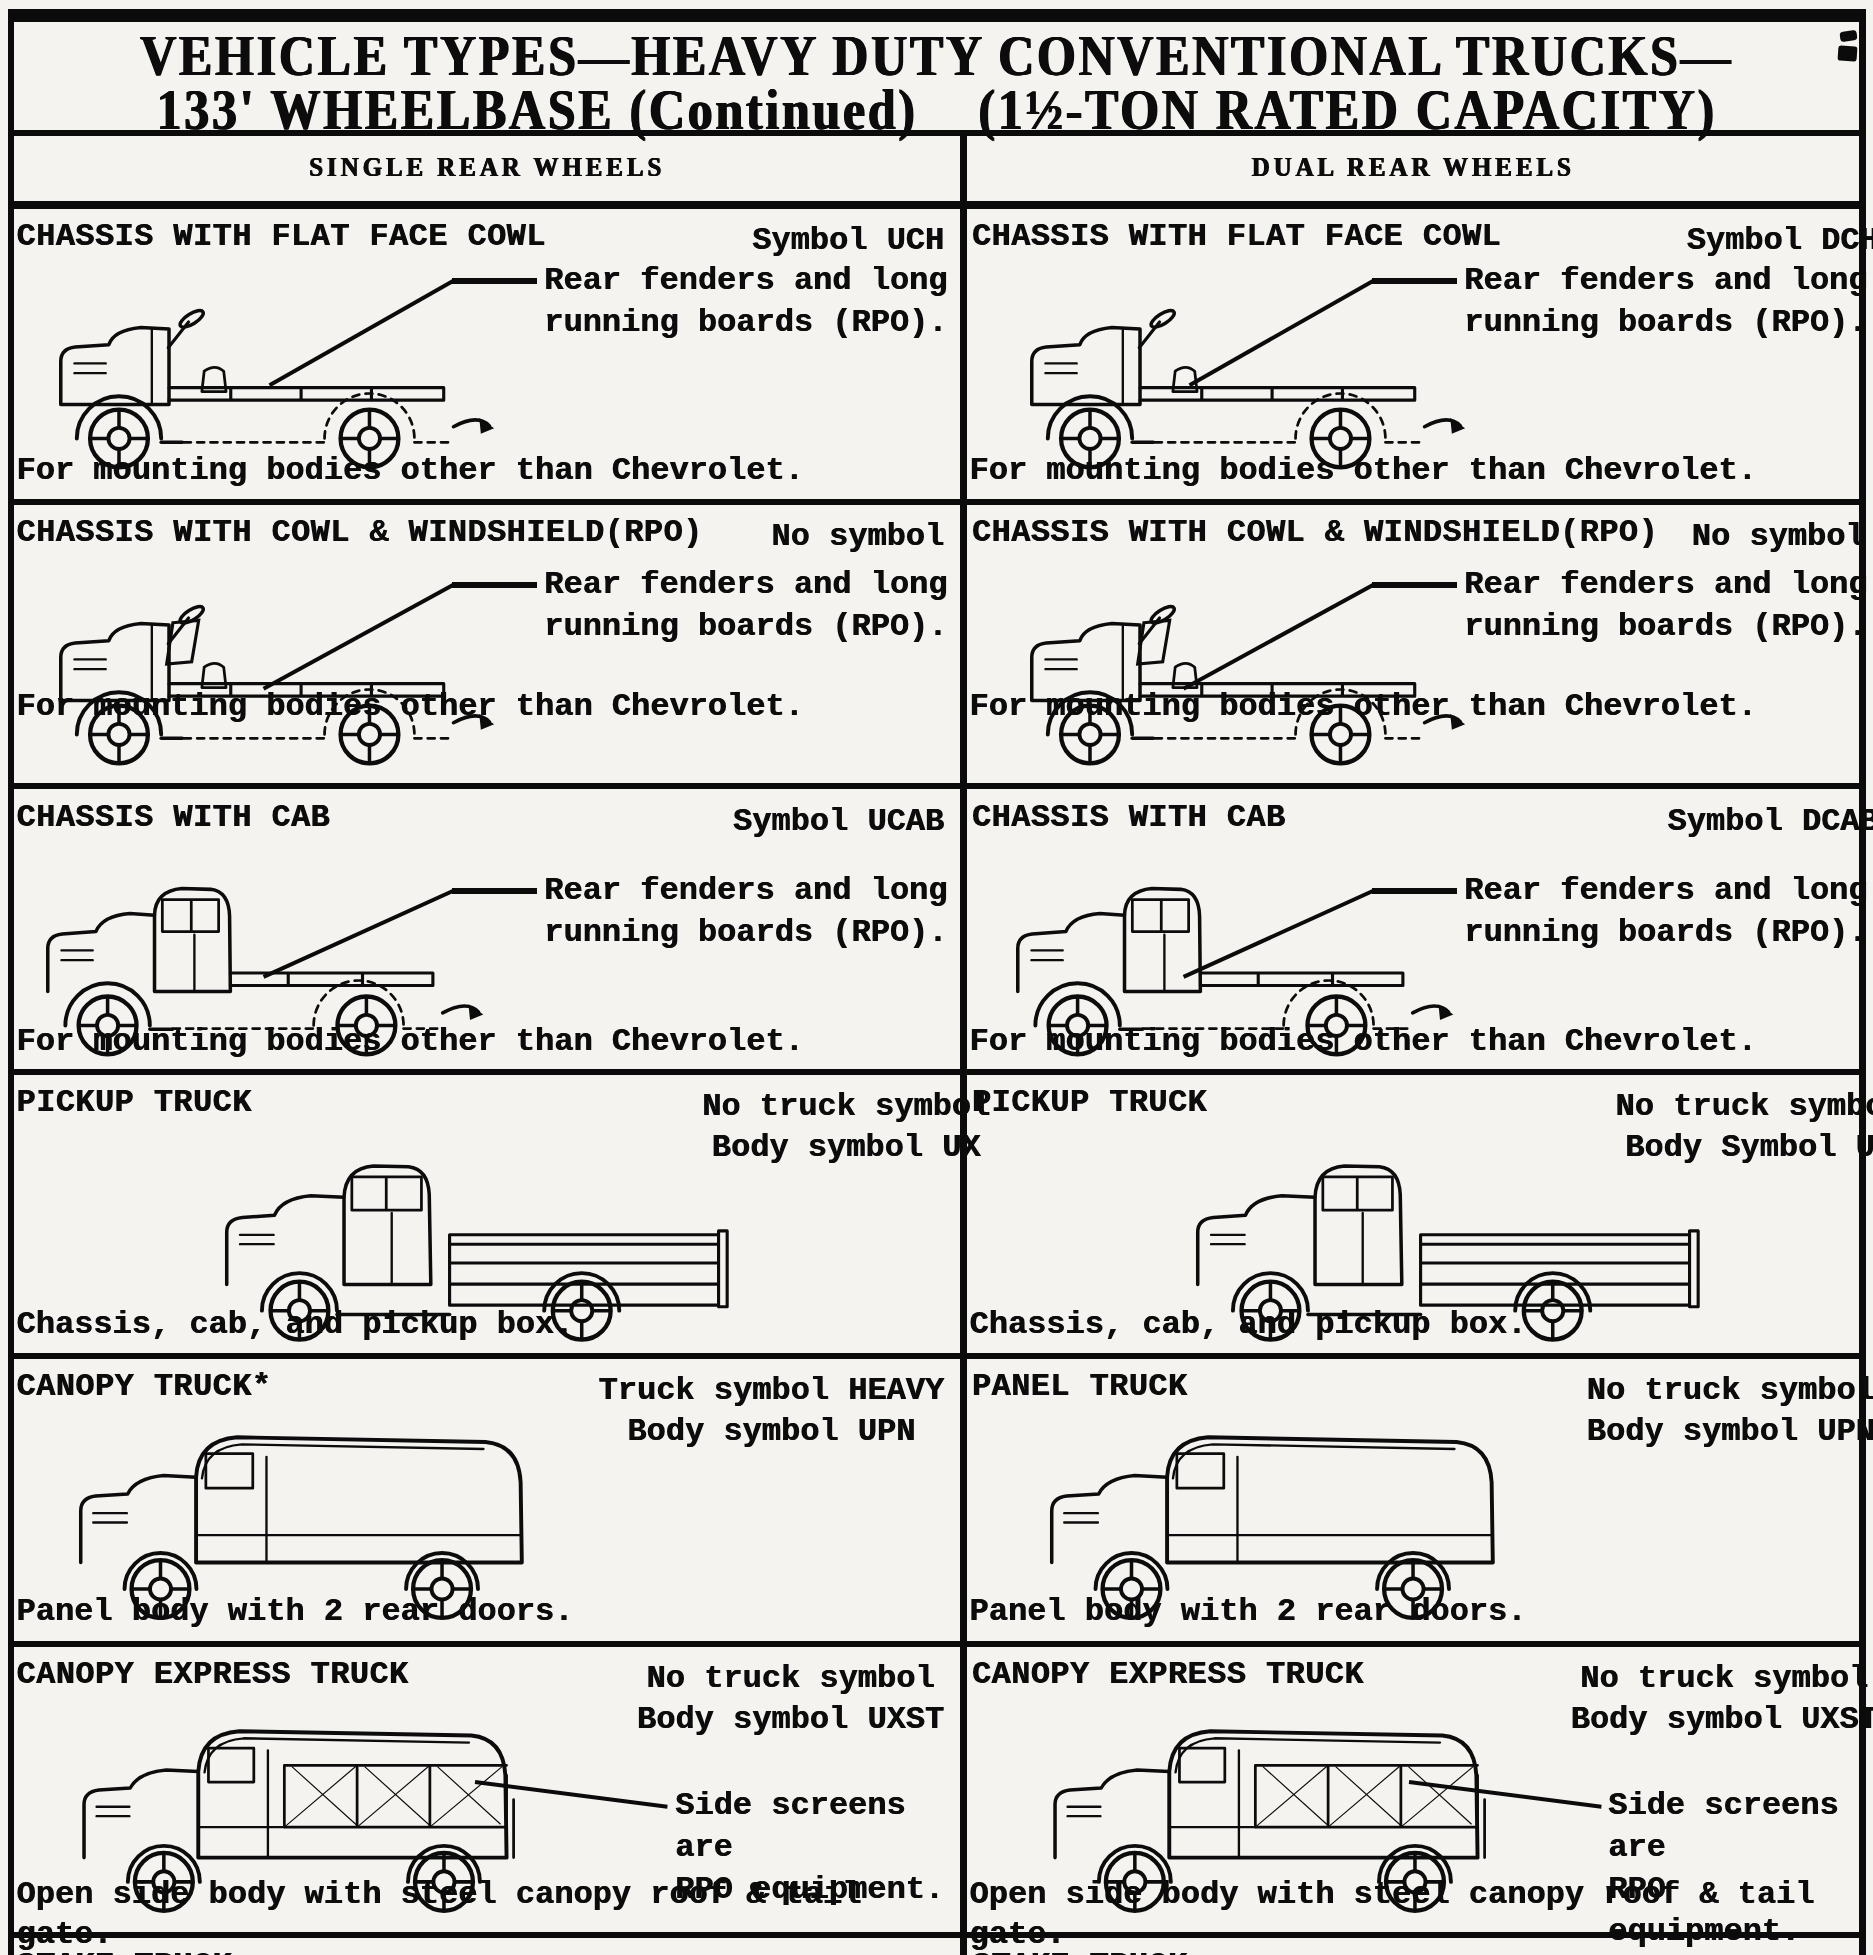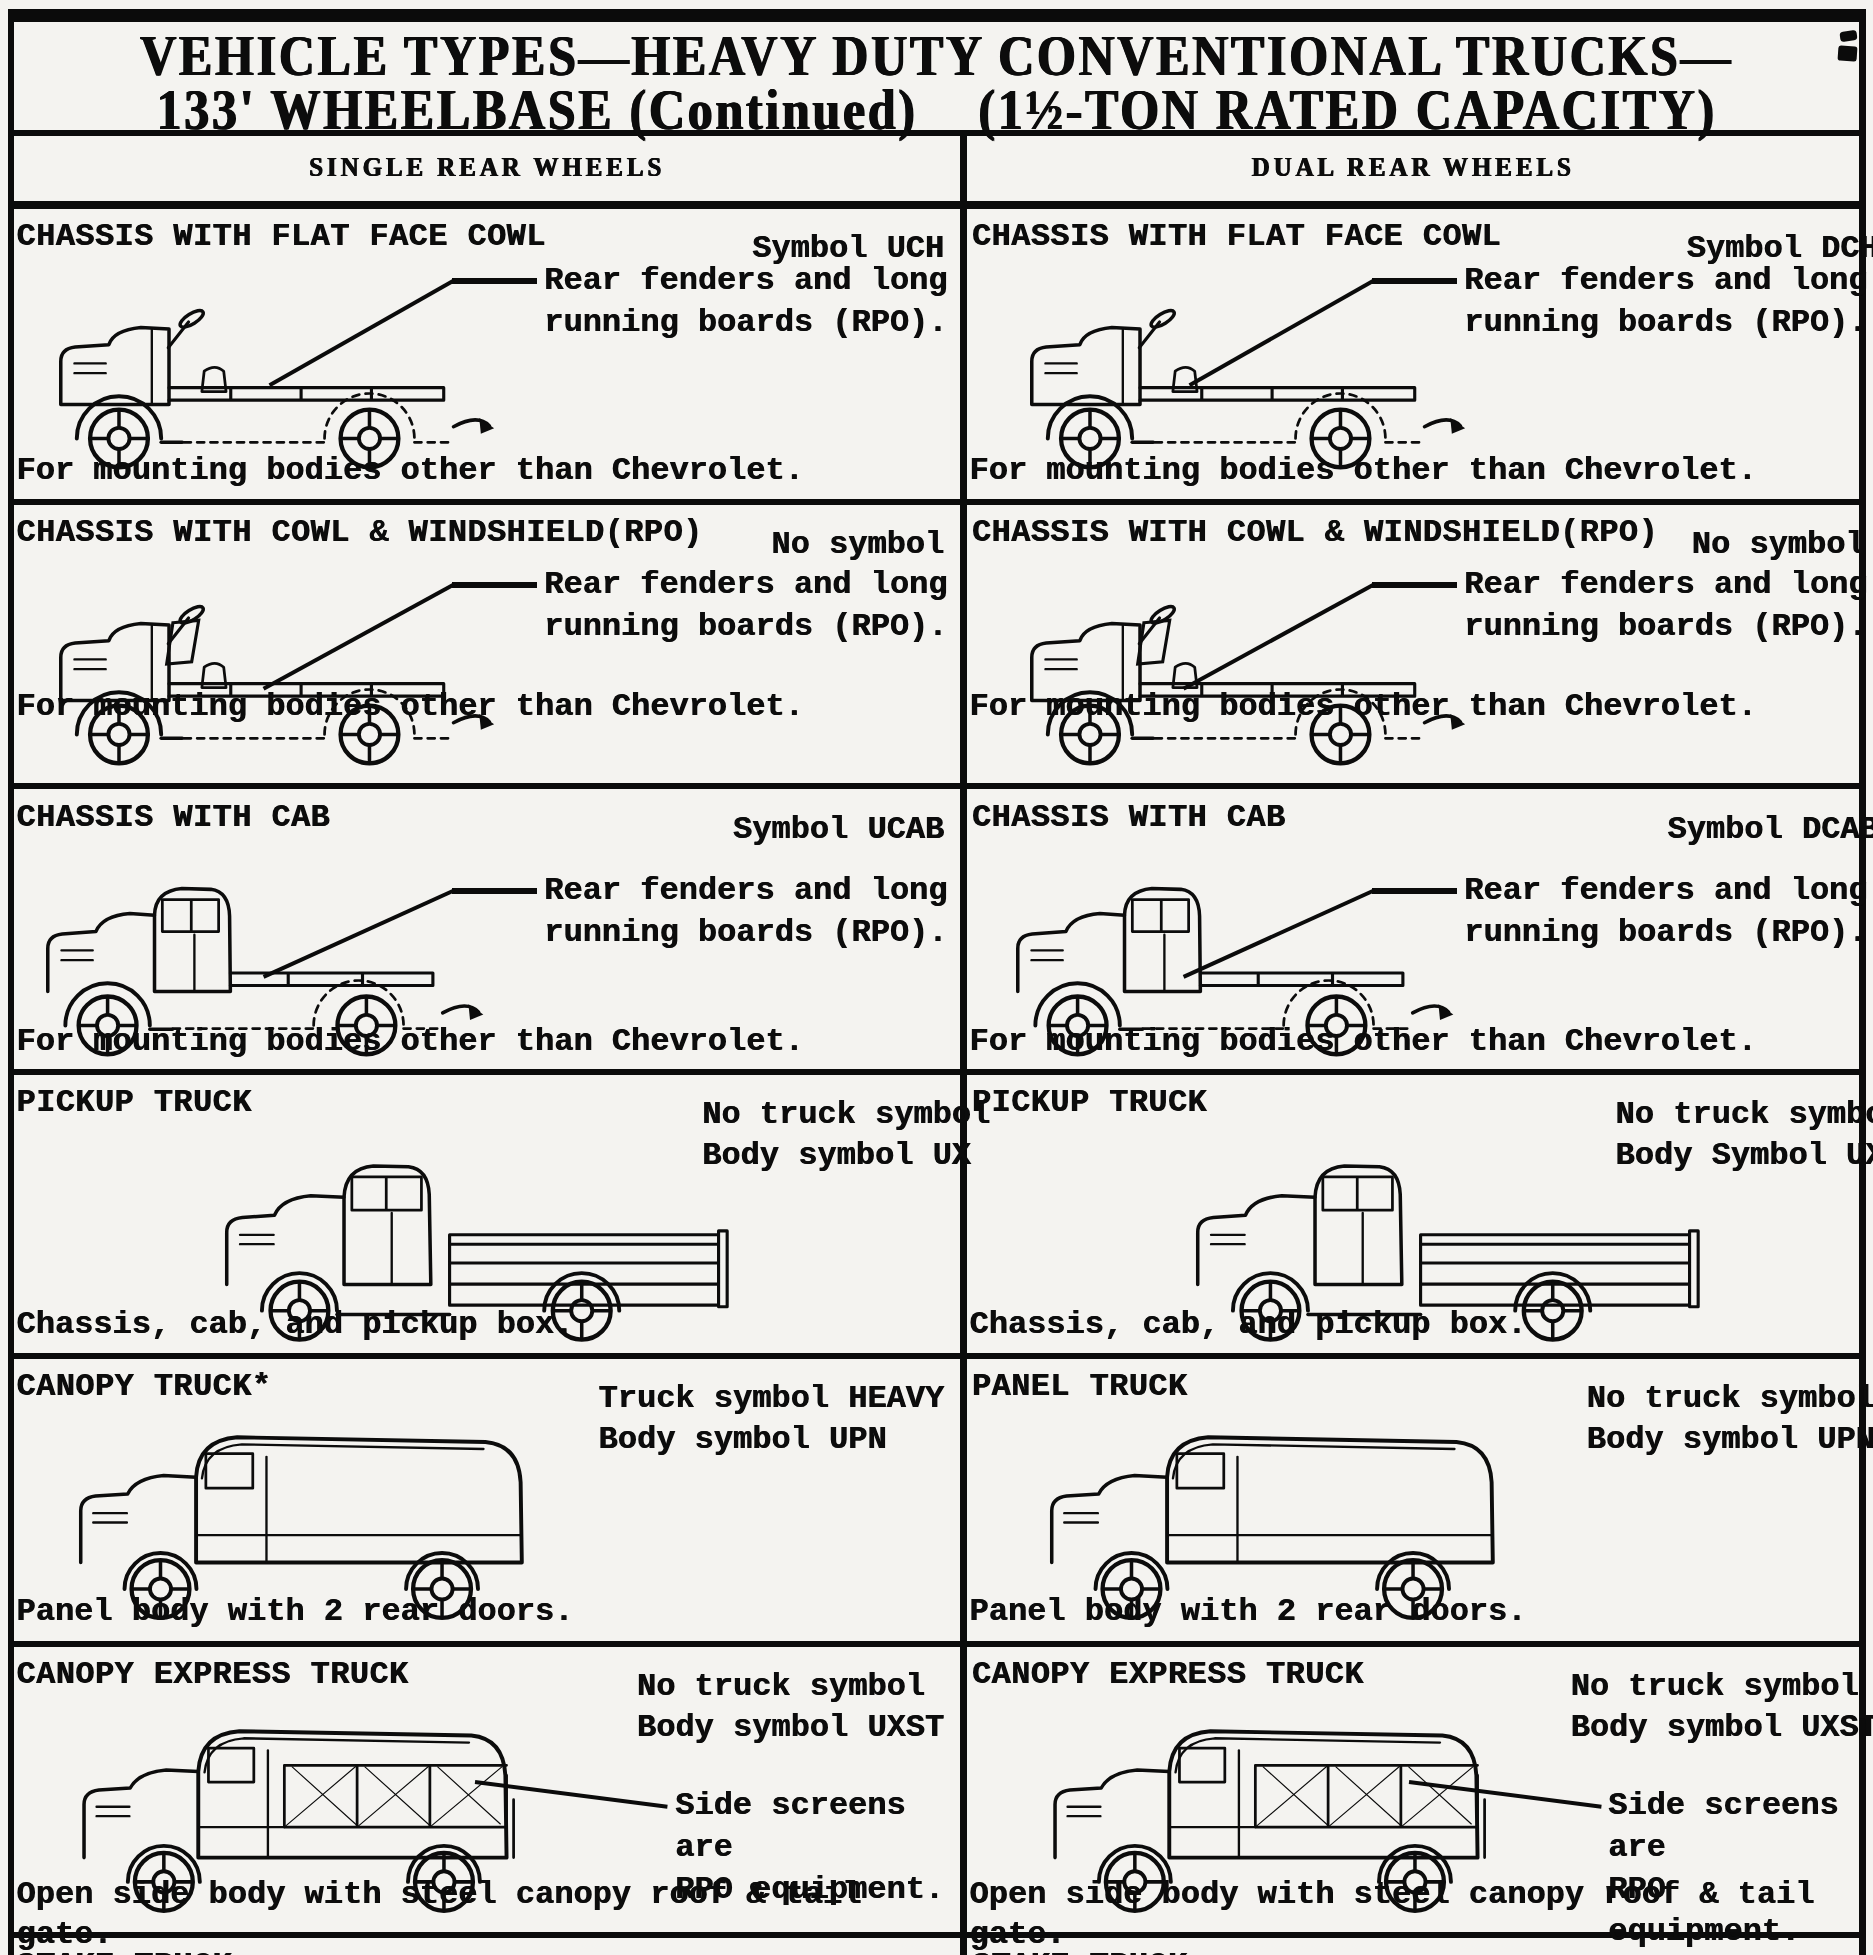--- a/index.html
+++ b/index.html
@@ -35,21 +35,21 @@
   .cell{position:absolute;overflow:visible;}
   .cl{left:14px;width:947px;}
   .cr{left:967px;width:906px;}
   .r0{top:209px;height:290px;} .r1{top:505px;height:230px;} .r2{top:790px;height:280px;}
   .r3{top:1075px;height:278px;padding-left:46px;} .r4{top:1359px;height:281px;} .r5{top:1647px;height:316px;}
   .r6{top:1938px;height:332px;}
   .mono{font-family:"Liberation Mono",monospace;font-weight:700;font-size:32px;
         text-shadow:0.7px 0 currentColor;}
   .ctitle{position:absolute;left:2.3px;top:9.4px;letter-spacing:0.4px;white-space:pre;}
   .cr .ctitle{left:4.7px;}
-  .csym{position:absolute;top:19px;right:17px;text-align:left;white-space:pre-line;line-height:41px;}
+  .csym{position:absolute;top:11px;right:17px;text-align:center;white-space:pre-line;line-height:41px;}
   .cr .csym{right:-5.5px;}
   .cr.r1 .csym{right:8.6px;}
   .cr.r3 .csym{right:15.6px;}
   .cr.r4 .csym{right:-1.6px;}
   .cr.r5 .csym{right:-4.7px;}
   .cr.r6 .csym{right:-3.1px;}
   .ccap{position:absolute;left:2.3px;bottom:7.8px;white-space:pre-line;line-height:40px;}
   .cann{position:absolute;white-space:pre-line;line-height:42px;}
   .ann-f{left:530px;top:51px;}
   .r1 .ann-f{top:59px;} .r2 .ann-f{top:80px;}

